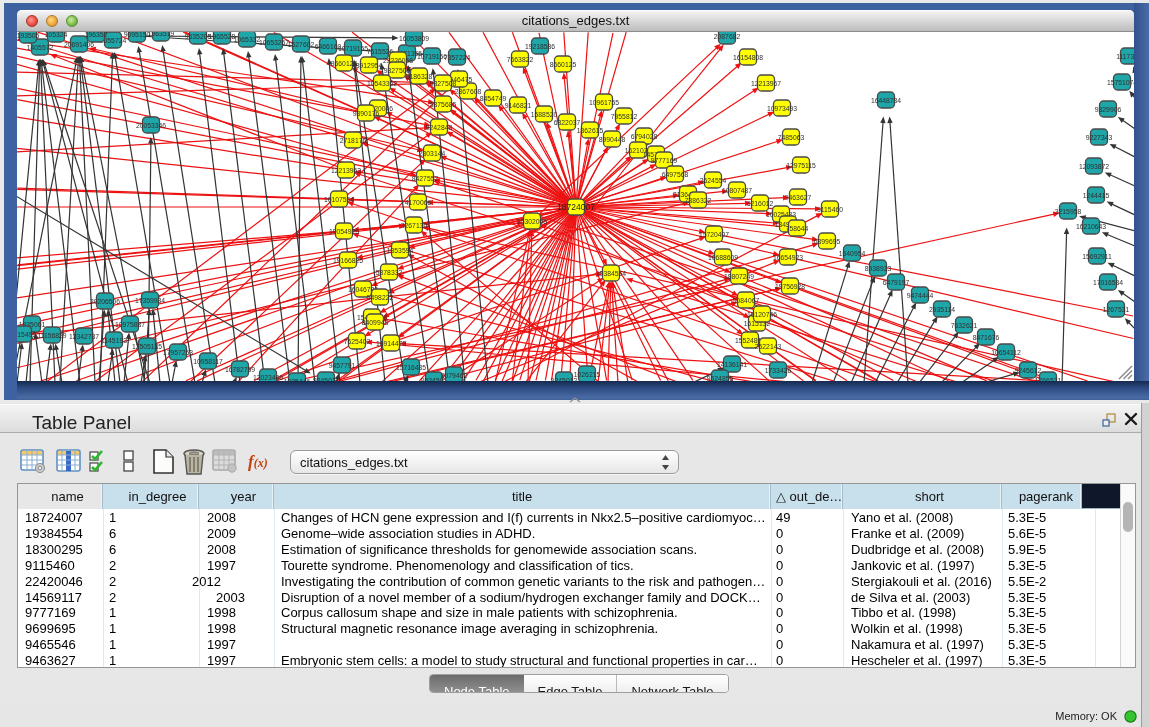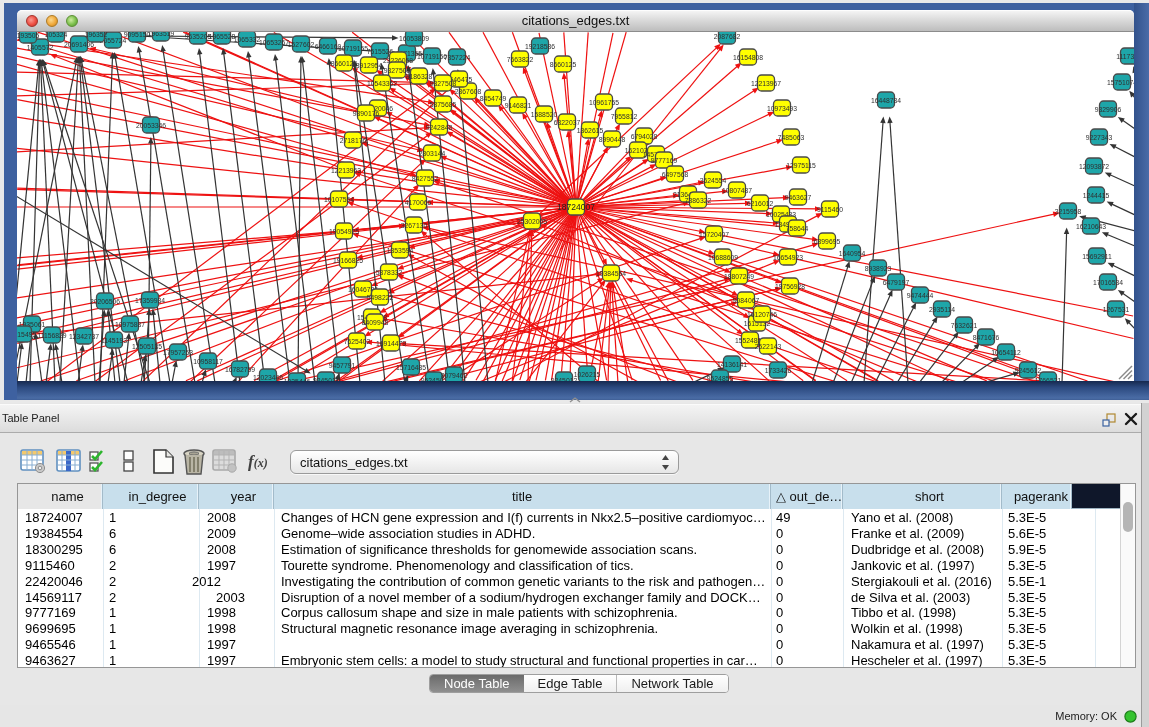--- a/index.html
+++ b/index.html
@@ -4,35 +4,35 @@
 body{width:1149px;height:727px;background:#e9e9e9;font-family:"Liberation Sans",sans-serif;position:relative;overflow:hidden}
 #win{position:absolute;left:4px;top:3px;width:1145px;height:397px;background:#3e61a0}
 #win .rightband{position:absolute;right:0;top:0;width:15px;height:100%;background:linear-gradient(90deg,#32528c,#4a6ca8)}
 #win .botband{position:absolute;left:13px;right:0;bottom:0;height:19px;background:linear-gradient(#16294f,#2c4a80 35%,#4a6ca5 90%,#3f5f96)}
 #titlebar{position:absolute;left:13px;top:7px;width:1117px;height:22px;border-radius:5px 5px 0 0;background:linear-gradient(#f7f7f7,#d9d9d9 50%,#bdbdbd);border-bottom:1px solid #8c8c8c;box-shadow:inset 0 1px 0 #fdfdfd}
 #titlebar .t{position:absolute;left:0;right:0;top:3px;text-align:center;font-size:13px;font-weight:normal;color:#111}
 .tl{position:absolute;top:5px;width:12px;height:12px;border-radius:50%}
 #canvas{position:absolute;left:13px;top:29px;width:1117px;height:349px;background:#fff;overflow:hidden}
 #panel{position:absolute;left:0;top:403px;width:1149px;height:324px;background:#e7e7e7}
 #ptitle{position:absolute;left:0;top:1px;width:1149px;height:29px;background:linear-gradient(#f4f4f4,#dcdcdc);border-bottom:1px solid #ababab;border-top:1px solid #fbfbfb}
-#ptitle .t{position:absolute;left:2px;top:7px;font-size:11px;color:#222}
+#ptitle .t{position:absolute;left:32px;top:7px;font-size:19px;color:#222}
 #toolbar{position:absolute;left:0;top:31px;width:1149px;height:49px}
 #dropdown{position:absolute;left:290px;top:16px;width:389px;height:24px;background:linear-gradient(#ffffff,#e6e6e6);border:1px solid #9a9a9a;border-radius:6px;box-shadow:0 1px 0 rgba(255,255,255,.7)}
 #dropdown .t{position:absolute;left:9px;top:4px;font-size:13px;color:#111}
 #table{position:absolute;left:17px;top:80px;width:1119px;height:185px;background:#fff;border:1px solid #969696}
 #thead{position:absolute;left:0;top:0;width:1117px;height:25px;background:#0f172a;border-bottom:1px solid #9eb4c2}
 .th{position:absolute;top:0;height:25px;background:#c8dfec;font-size:13px;color:#111;text-align:center;line-height:25px;white-space:nowrap;overflow:hidden;border-right:1px solid #a3bbca;box-shadow:inset -1px 0 0 #e7f2f9}
 .rows{position:absolute;left:0;top:25px;width:1117px;height:158px;overflow:hidden;font-size:13px;color:#000}
 .rw{position:absolute;left:0;width:1117px;height:16px;line-height:16px;white-space:nowrap}
 .rw span{position:absolute;display:block;overflow:hidden}
 .gline{position:absolute;top:25px;height:158px;width:1px;background:#dde9f1}
 #vscroll{position:absolute;right:0;top:0;width:15px;height:183px;background:#fafafa;border-left:1px solid #d4d4d4}
 #vscroll .thumb{position:absolute;left:2px;top:18px;width:10px;height:30px;border-radius:5px;background:#b5b5b5}
 #tabs{position:absolute;left:429px;top:271px;height:19px;display:flex;border:1px solid #9e9e9e;border-radius:4px;overflow:hidden;background:#fff}
-#tabs div{font-size:13px;line-height:17px;padding:0 14px;color:#1a1a1a;background:linear-gradient(#ffffff,#efefef)}
+#tabs div{font-size:13px;line-height:17px;padding:8px 14px;color:#1a1a1a;background:linear-gradient(#ffffff,#efefef)}
 #tabs div.sel{background:linear-gradient(#6b6b6b,#8f8f8f);color:#fff}
 #tabs div.mid{border-right:1px solid #b9b9b9}
 #status{position:absolute;left:0;top:302px;width:1149px;height:22px;background:#e6e6e6}
 #status .t{position:absolute;right:32px;top:5px;font-size:11px;color:#222}
 #redge{position:absolute;left:1141px;top:403px;width:1px;height:324px;background:#9b9b9b}
 #redge2{position:absolute;left:1142px;top:403px;width:7px;height:324px;background:#d2d2d2}
 .icon{position:absolute;top:15px}
 </style></head><body>
 
 <div id="win">
@@ -871,38 +871,38 @@
       <ellipse cx="12" cy="4.5" rx="5" ry="1.6" fill="#a8a494" stroke="#666" stroke-width="1"></ellipse>
       <path d="M3 6 L5 25 H19 L21 6" fill="#b9b5a5" stroke="#555" stroke-width="1.4"></path>
       <path d="M8 8 V23 M12 8 V23 M16 8 V23" stroke="#77735f" stroke-width="1.6"></path>
     </svg>
     <svg class="icon" style="left:212px" width="26" height="25" viewBox="0 0 26 25">
       <rect x="1" y="1" width="22" height="20" rx="2" fill="#dcdcdc" stroke="#a9a9a9" stroke-width="1.6"></rect>
       <rect x="2" y="2" width="20" height="4" fill="#bdbdbd"></rect>
       <path d="M2 6 H22 M2 11 H22 M2 16 H22 M7 2 V21 M12 2 V21 M17 2 V21" stroke="#b3b3b3" stroke-width="1"></path>
       <circle cx="20" cy="19" r="4.2" fill="#c2c2c2" stroke="#a9a9a9"></circle>
     </svg>
-    <div style="position:absolute;left:248px;top:18px;font-family:'Liberation Serif',serif;font-style:italic;font-weight:bold;font-size:17px;color:#404040">f<span style="font-size:12px">(x)</span></div>
+    <div style="position:absolute;left:248px;top:18px;font-family:'Liberation Serif',serif;font-style:italic;font-weight:bold;font-size:17px;color:#c2410c">f<span style="font-size:12px">(x)</span></div>
     <div id="dropdown">
       <div class="t">citations_edges.txt</div>
       <svg style="position:absolute;right:8px;top:4px" width="9" height="16">
         <path d="M4.5 0 L8 5 H1 Z" fill="#444"></path>
           <path d="M4.5 15 L1 10 H8 Z" fill="#444"></path>
       </svg>
     </div>
   </div>
   <div id="table">
     <div id="thead">
       <div class="th" style="left:0;width:85px;background:#e7e7e7;padding-left:15px">name</div>
       <div class="th" style="left:85px;width:96px;padding-left:14px">in_degree</div>
       <div class="th" style="left:181px;width:75px;padding-left:15px">year</div>
       <div class="th" style="left:256px;width:497px">title</div>
       <div class="th" style="left:753px;width:72px;text-align:left;padding-left:5px">△ out_de…</div>
       <div class="th" style="left:825px;width:159px;padding-left:15px">short</div>
-      <div class="th" style="left:984px;width:70px;padding-left:9px">pagerank</div>
+      <div class="th" style="left:984px;width:80px;padding-left:9px">pagerank</div>
     </div>
     <div class="gline" style="left:85px"></div>
     <div class="gline" style="left:181px"></div>
     <div class="gline" style="left:256px"></div>
     <div class="gline" style="left:753px"></div>
     <div class="gline" style="left:825px"></div>
     <div class="gline" style="left:984px"></div>
     <div class="gline" style="left:1077px"></div>
     <div class="rows">
         <div class="rw" style="top:1.0px">
@@ -941,21 +941,21 @@
           <span style="left:833px;width:150px">Jankovic et al. (1997)</span>
           <span style="left:990px;width:80px">5.3E-5</span>
         </div>
         <div class="rw" style="top:64.6px">
           <span style="left:7px;width:78px">22420046</span>
           <span style="left:91px;width:80px">2</span>
           <span style="left:174px;width:60px">2012</span>
           <span style="left:263px;width:488px">Investigating the contribution of common genetic variants to the risk and pathogen…</span>
           <span style="left:758px;width:60px">0</span>
           <span style="left:833px;width:150px">Stergiakouli et al. (2016)</span>
-          <span style="left:990px;width:80px">5.5E-1</span>
+          <span style="left:990px;width:80px">5.5E-2</span>
         </div>
         <div class="rw" style="top:80.5px">
           <span style="left:7px;width:78px">14569117</span>
           <span style="left:91px;width:80px">2</span>
           <span style="left:198px;width:60px">2003</span>
           <span style="left:263px;width:488px">Disruption of a novel member of a sodium/hydrogen exchanger family and DOCK…</span>
           <span style="left:758px;width:60px">0</span>
           <span style="left:833px;width:150px">de Silva et al. (2003)</span>
           <span style="left:990px;width:80px">5.3E-5</span>
         </div>

